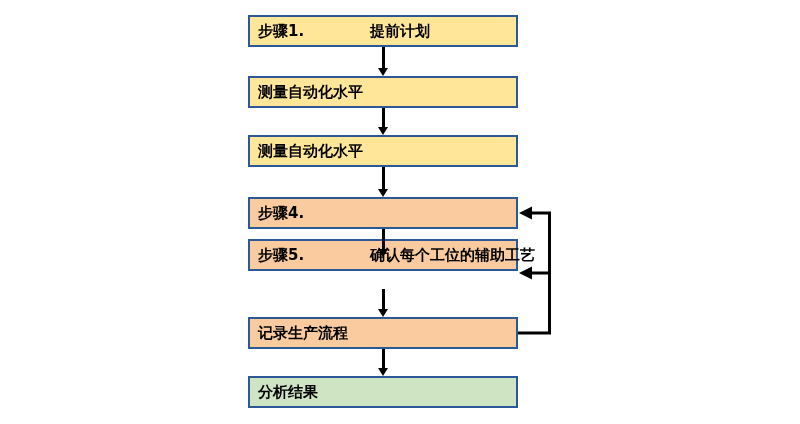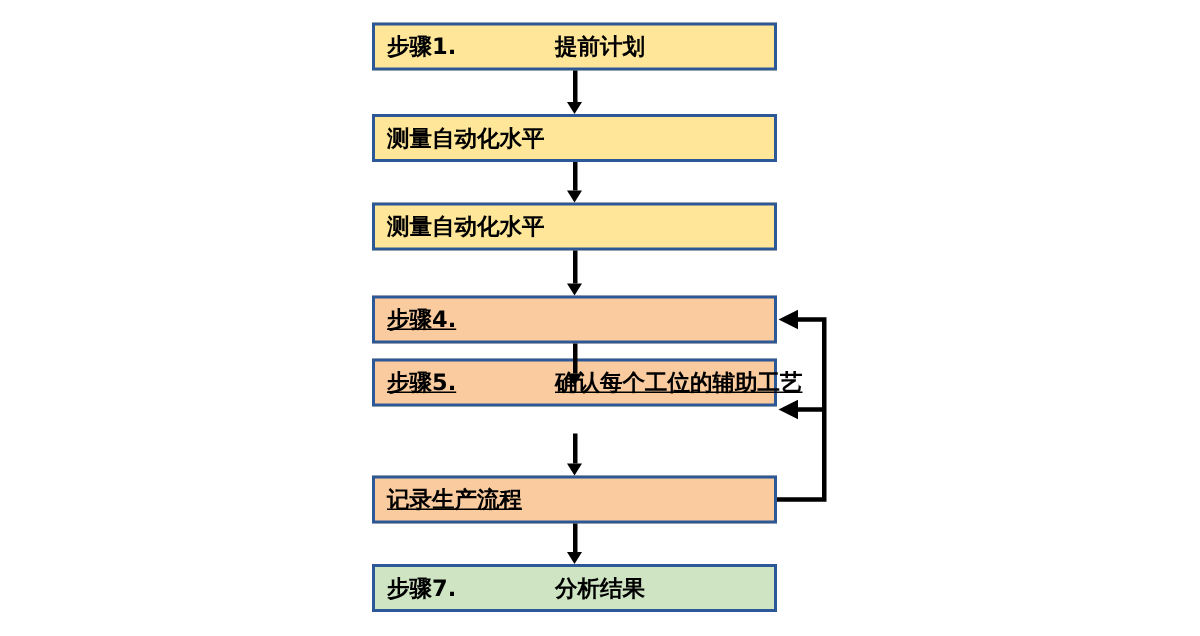--- a/index.html
+++ b/index.html
@@ -32,21 +32,21 @@
     display: flex;
     align-items: center;
     padding-left: 8px;
     font-size: 15px;
     font-weight: 600;
     color: var(--text);
     white-space: nowrap;
     gap: 32px;
   }
   .fill-yellow { background: var(--yellow); }
-  .fill-orange { background: var(--orange); text-decoration: underline; }
+  .fill-orange { background: var(--orange); }
   .fill-green  { background: var(--green); }
   .step-label { display: inline-block; width: 80px; flex: 0 0 80px; }
   .step-text  { display: inline-block; }
   .down-arrow {
     position: absolute;
     left: 377px;
     width: 12px;
     display: flex;
     flex-direction: column;
     align-items: center;
@@ -91,21 +91,20 @@
     <span class="step-label">步骤4.</span>
   </div>
   <div class="step fill-orange" style="top:239px">
     <span class="step-label">步骤5.</span>
     <span class="step-text">确认每个工位的辅助工艺</span>
   </div>
   <div class="step fill-orange" style="top:317px">
     <span class="step-text">记录生产流程</span>
   </div>
   <div class="step fill-green" style="top:376px">
-    <span class="step-label">步骤7.</span>
     <span class="step-text">分析结果</span>
   </div>
 
   <div class="down-arrow" style="top:47px;  height:29px">
       <div class="stem"></div>
       <div class="head"></div>
     </div>
   <div class="down-arrow" style="top:108px; height:27px">
       <div class="stem"></div>
       <div class="head"></div>

